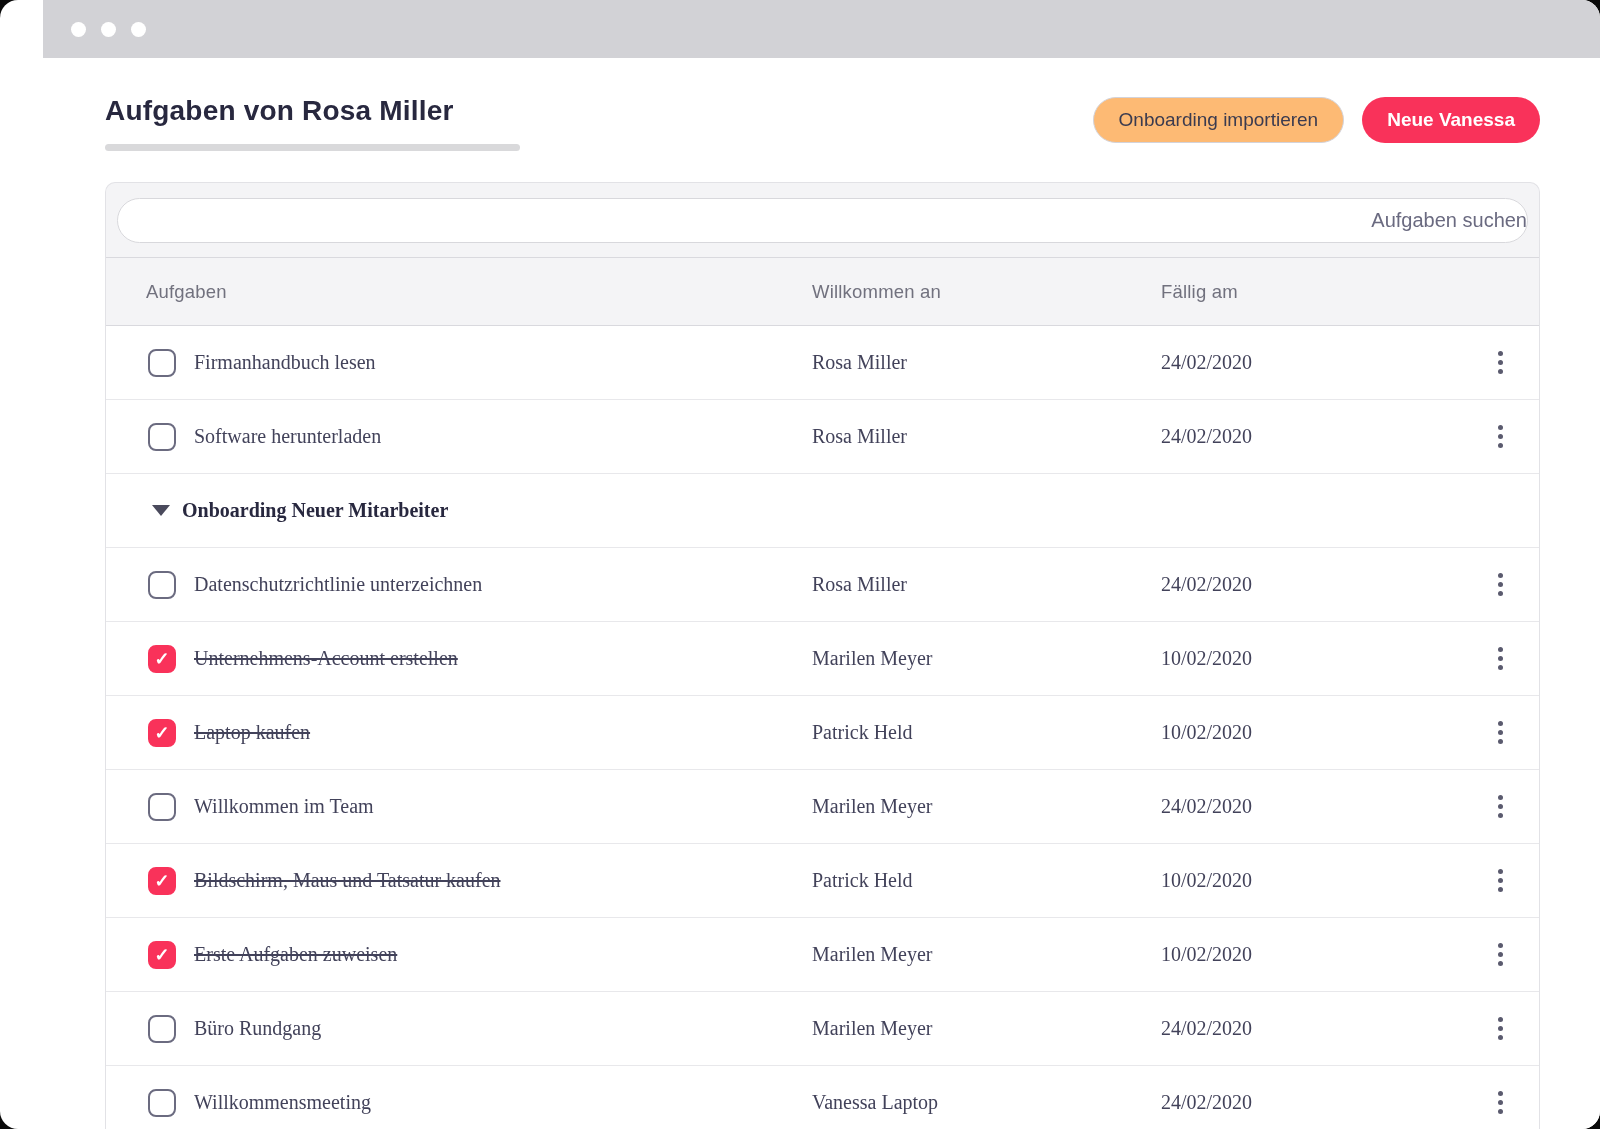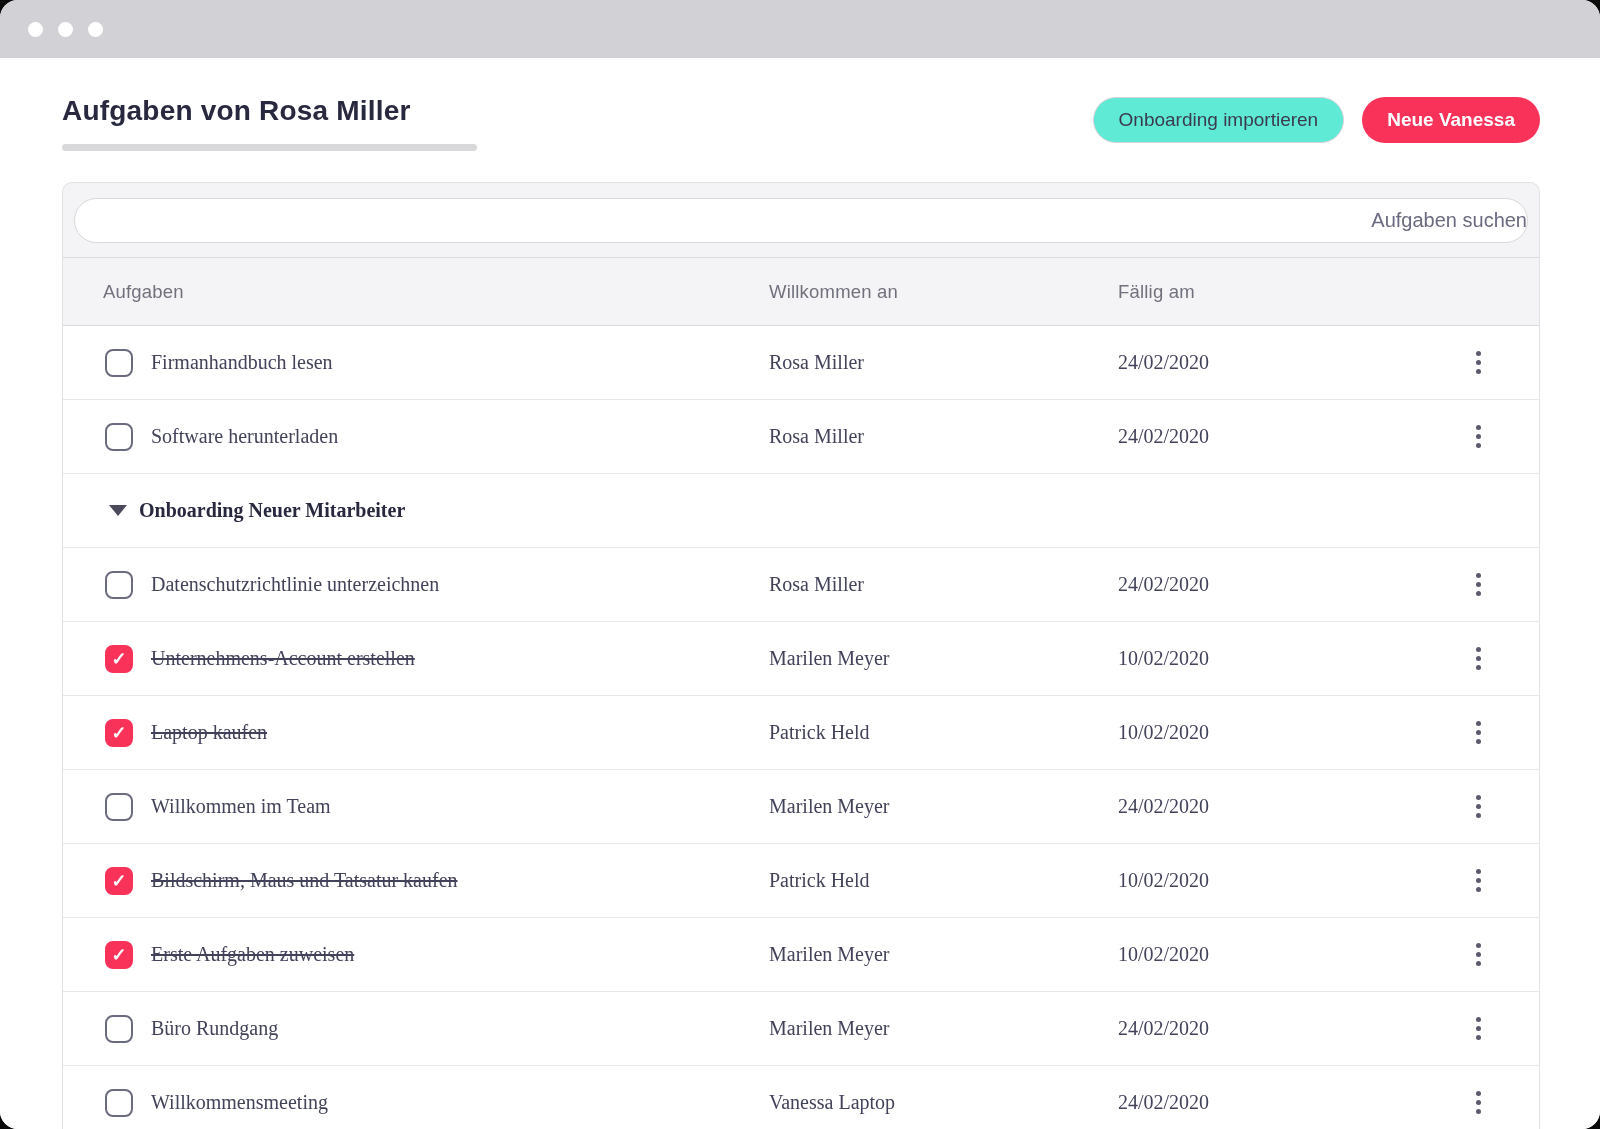--- a/index.html
+++ b/index.html
@@ -19,21 +19,21 @@
   body{
     background:#0a0a0a;
     font-family:"Liberation Sans", sans-serif;
     color:var(--text-body);
   }
   .window{
     width:1600px;height:1129px;
     border-radius:18px;
     overflow:hidden;
     background:#ffffff;
-    display:flex;flex-direction:column;
+    display:flex;flex-direction:column;padding-left:43px;
   }
   
   .titlebar{
     height:58px;flex:0 0 58px;
     background:var(--chrome);
     display:flex;align-items:center;
     padding-left:28px;gap:15px;
   }
   .traffic-dot{
     width:15px;height:15px;border-radius:50%;
@@ -56,21 +56,21 @@
     background:#d9d9db;
   }
   .header-actions{display:flex;gap:18px;margin-top:2px;}
   .btn{
     height:46px;border-radius:23px;
     font-size:19px;display:inline-flex;align-items:center;justify-content:center;
     padding:0 25px;cursor:pointer;border:none;
     font-family:"Liberation Sans", sans-serif;
   }
   .btn-secondary{
-    background:#5eead4;color:#3b3b4f;
+    background:#fdba74;color:#3b3b4f;
     border:1.5px solid #d3d3da;
   }
   .btn-primary{
     background:var(--accent);color:#ffffff;font-weight:bold;
   }
   
   .card{
     margin-top:31px;
     background:var(--card-bg);
     border:1px solid var(--card-border);

